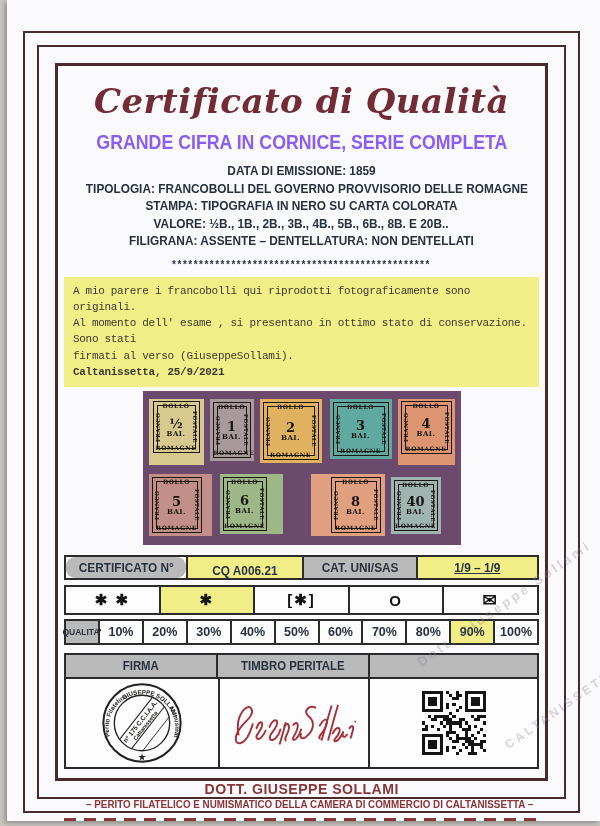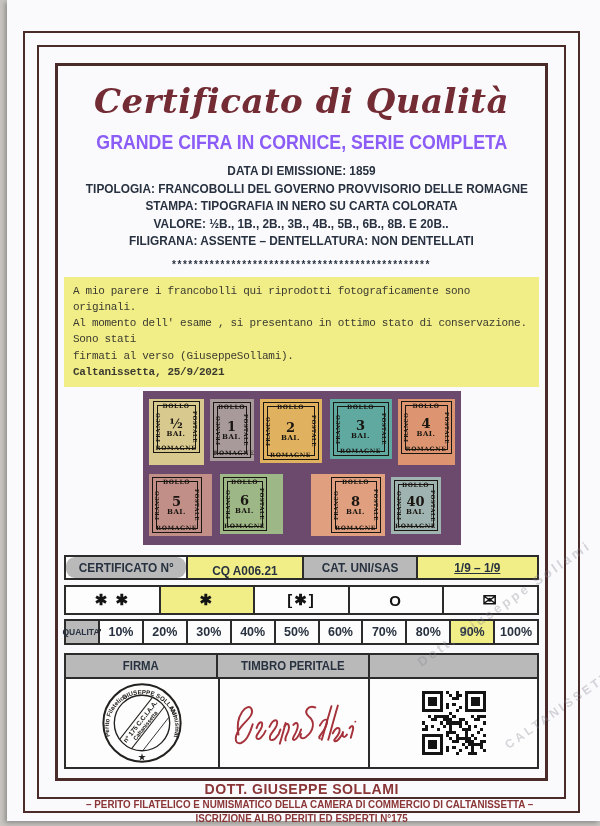--- a/index.html
+++ b/index.html
@@ -450,21 +450,20 @@
                     <rect x="3" y="45" width="15" height="15" fill="#fff"></rect>
                     <rect x="6" y="48" width="9" height="9" fill="#141414"></rect>
                   </svg>
               </div>
             </div>
           </div>
 
           <div class="footer">
             <div class="f-name"><span class="cond">DOTT. GIUSEPPE SOLLAMI</span></div>
             <div class="f-role"><span class="cond">– PERITO FILATELICO E NUMISMATICO DELLA CAMERA DI COMMERCIO DI CALTANISSETTA –</span></div>
-            <div class="f-reg"><span class="cond">ISCRIZIONE ALBO PERITI ED ESPERTI N°175</span></div>
             <div class="f-dash"></div>
             <div class="f-studio"><span class="cond">STUDIO PERITALE: 93100 — CALTANISSETTA (CL)</span></div>
 
           </div>
 
         </div>
       </div>
     </div>
   </div>
   <div class="wm wm1">Dott. Giuseppe Sollami</div>

